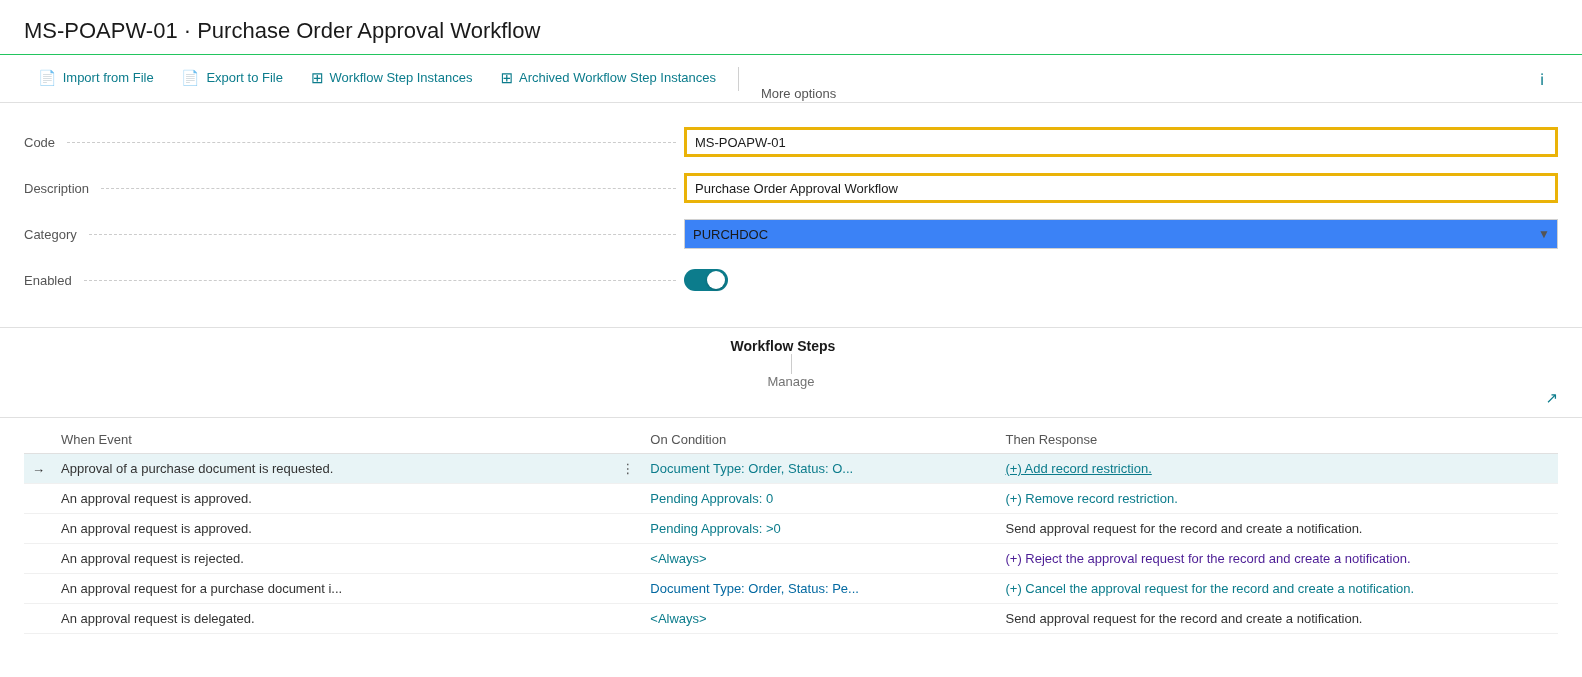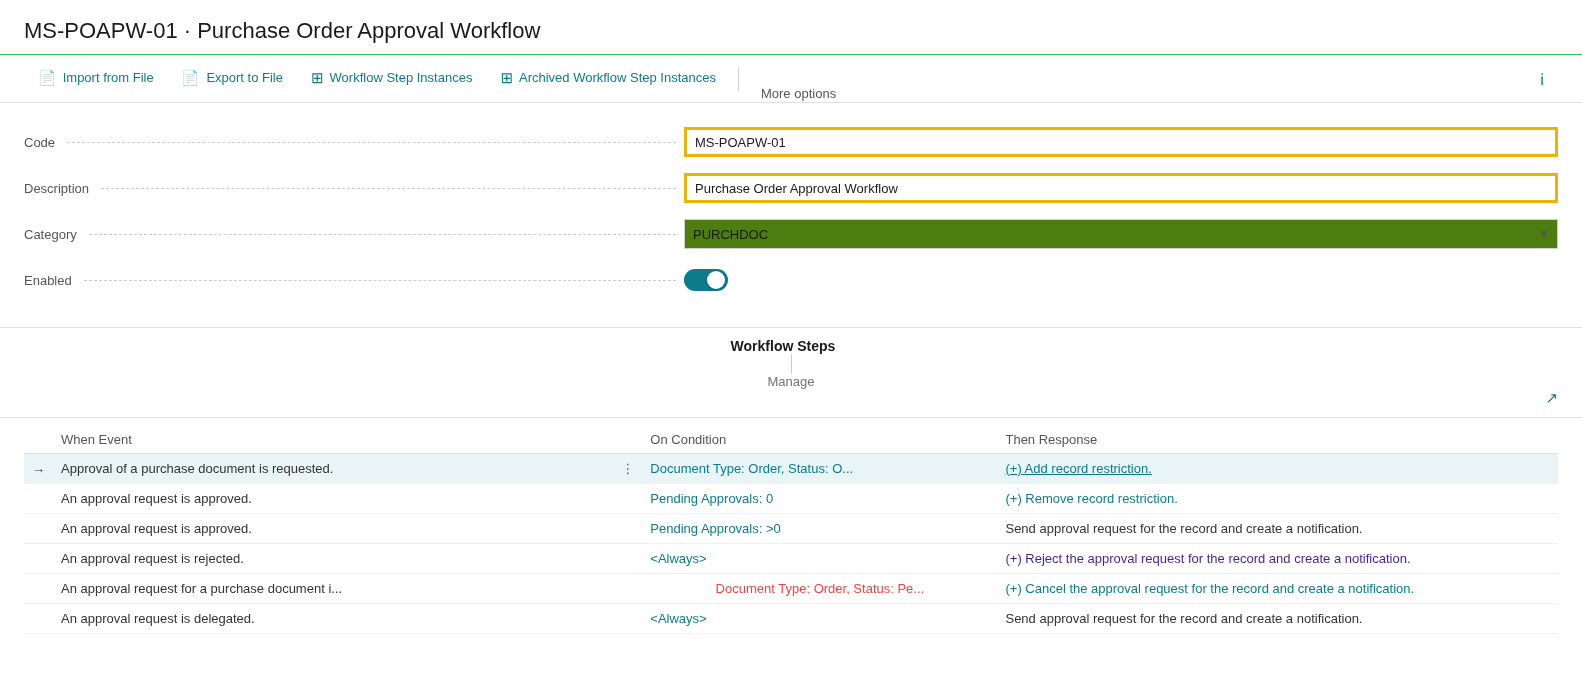--- a/index.html
+++ b/index.html
@@ -113,21 +113,21 @@
       align-items: center;
     }
     .form-select {
       width: 100%;
       height: 30px;
       border: 1px solid #d0d0d0;
       padding: 0 30px 0 8px;
       font-size: 13px;
       color: #1a1a1a;
       appearance: none;
-      background: #4d7c0f;
+      background: #3b82f6;
       cursor: pointer;
       outline: none;
     }
     .select-chevron {
       position: absolute;
       right: 8px;
       color: #555;
       pointer-events: none;
       font-size: 12px;
     }
@@ -346,21 +346,21 @@
           <td class="td-arrow"></td>
           <td class="col-when">An approval request is rejected.</td>
           <td class="td-dots-btn"></td>
           <td class="col-cond" style="color: rgb(12, 124, 140); cursor: pointer;">&lt;Always&gt;</td>
           <td class="col-resp" style="color: #4c1d95; cursor: pointer;">(+) Reject the approval request for the record and create a notification.</td>
         </tr>
         <tr>
           <td class="td-arrow"></td>
           <td class="col-when">An approval request for a purchase document i...</td>
           <td class="td-dots-btn"></td>
-          <td class="col-cond" style="color: #ef4444; cursor: pointer; text-align: center;">Document Type: Order, Status: Pe...</td>
+          <td class="col-cond" style="color: #0369a1; cursor: pointer;">Document Type: Order, Status: Pe...</td>
           <td class="col-resp" style="color: rgb(12, 124, 140); cursor: pointer;">(+) Cancel the approval request for the record and create a notification.</td>
         </tr>
         <tr>
           <td class="td-arrow"></td>
           <td class="col-when">An approval request is delegated.</td>
           <td class="td-dots-btn"></td>
           <td class="col-cond" style="color: rgb(12, 124, 140); cursor: pointer;">&lt;Always&gt;</td>
           <td class="col-resp">Send approval request for the record and create a notification.</td>
         </tr>
       </tbody>

